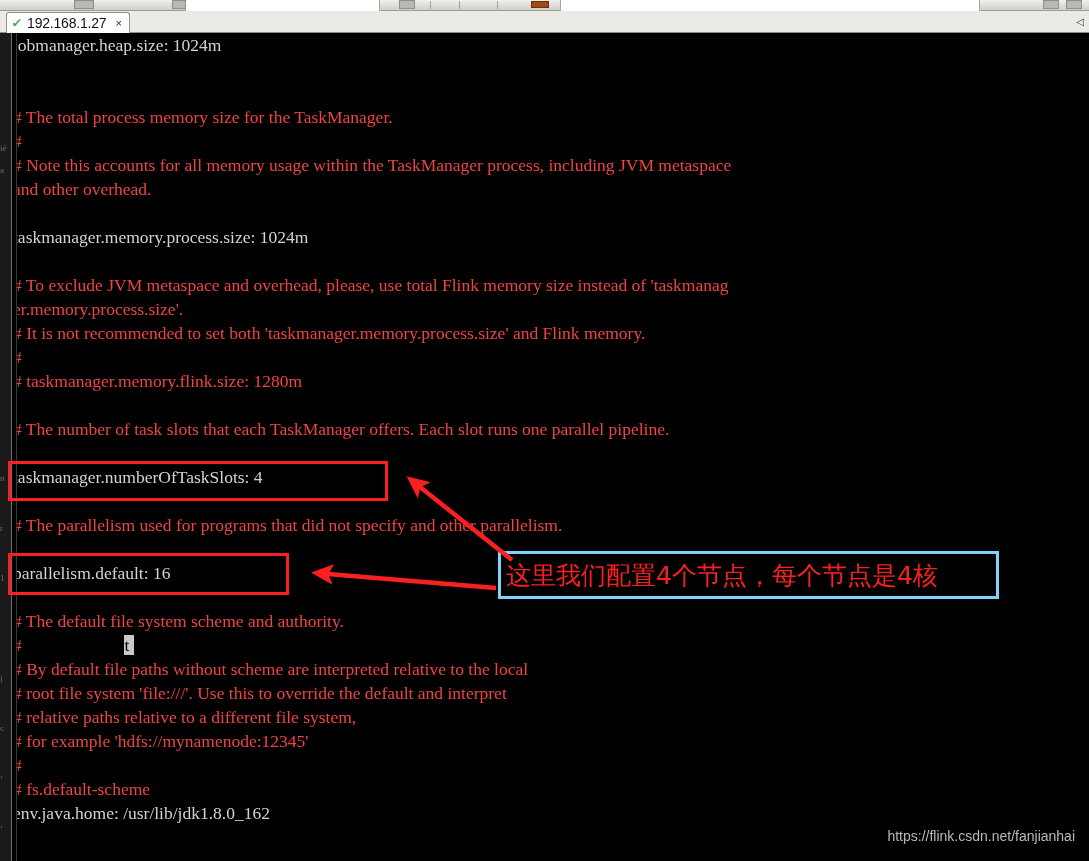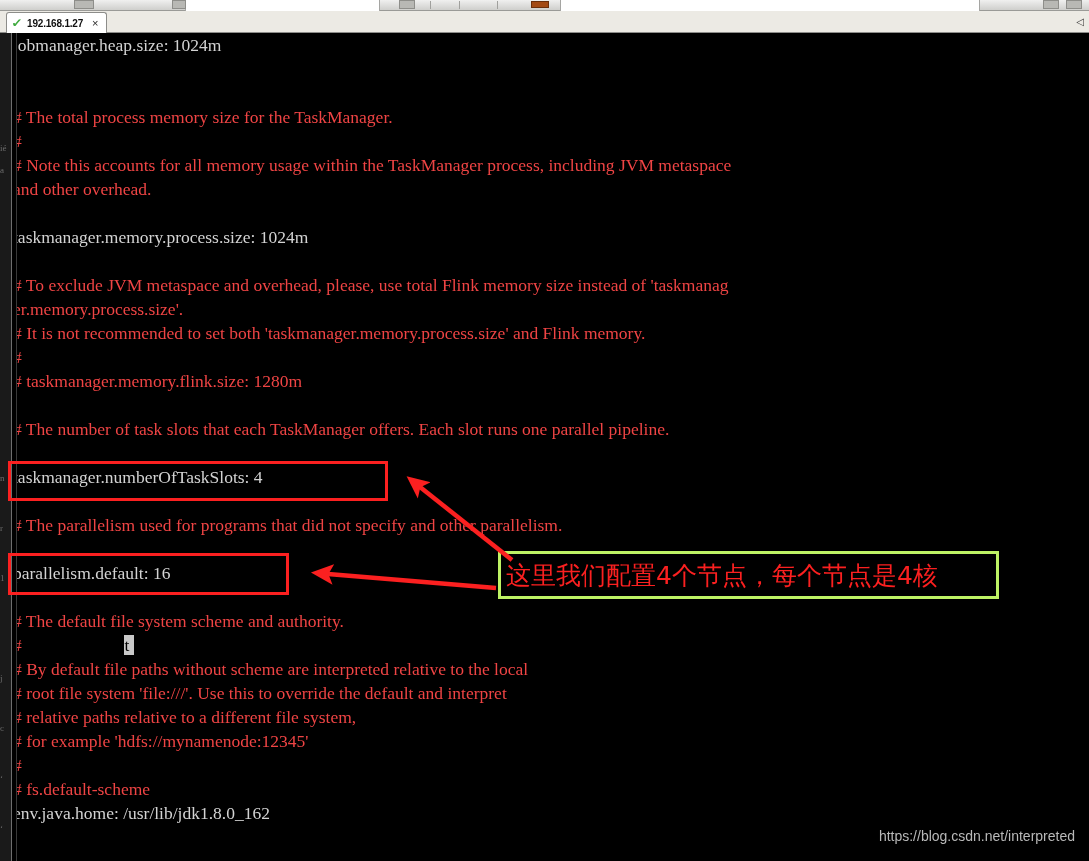--- a/index.html
+++ b/index.html
@@ -84,25 +84,25 @@
     cursor: default;
   }
   .tab-check {
     color: #3faa3f;
     font-size: 12px;
     line-height: 1;
     font-weight: bold;
     transform: scaleX(1.15);
   }
   .tab-label {
-    font-size: 10px;
+    font-size: 14px;
     color: #101010;
     font-family: "Liberation Sans", sans-serif;
     white-space: nowrap;
-    font-weight: bold;
+    font-weight: normal;
     letter-spacing: -0.2px;
   }
   .tab-close {
     font-size: 11px;
     color: #2a2a2a;
     margin-left: 4px;
     font-family: "Liberation Sans", sans-serif;
   }
   .tab-scroll-arrow {
     position: absolute;
@@ -195,21 +195,21 @@
   
   .anno-box {
     position: absolute;
     border: 3px solid #fb2020;
     box-sizing: border-box;
     z-index: 5;
     background: transparent;
   }
   .anno-text-box {
     position: absolute;
-    border: 3px solid #bef264;
+    border: 3px solid #7dd3fc;
     box-sizing: border-box;
     z-index: 5;
     background: #000;
     display: flex;
     align-items: center;
     padding-left: 5px;
   }
   .anno-text {
     color: #fb2020;
     font-family: "DejaVu Sans", sans-serif;
@@ -294,14 +294,14 @@
   <svg class="anno-svg" viewBox="0 0 1089 861">
     <defs>
       <marker id="arrowhead" markerWidth="5" markerHeight="5" refX="1.2" refY="2.5" orient="auto" markerUnits="strokeWidth">
         <polygon points="0,0.2 5,2.5 0,4.8 1.1,2.5" fill="#fb2020"></polygon>
       </marker>
     </defs>
     <line x1="512" y1="560" x2="420" y2="487" stroke="#fb2020" stroke-width="4.5" marker-end="url(#arrowhead)"></line>
     <line x1="496" y1="588" x2="328" y2="574" stroke="#fb2020" stroke-width="4.5" marker-end="url(#arrowhead)"></line>
   </svg>
 
-  <div class="watermark">https://blog.csdn.net/interpreted</div>
+  <div class="watermark">https://flink.csdn.net/fanjianhai</div>
 </div>
 
 </body></html>

